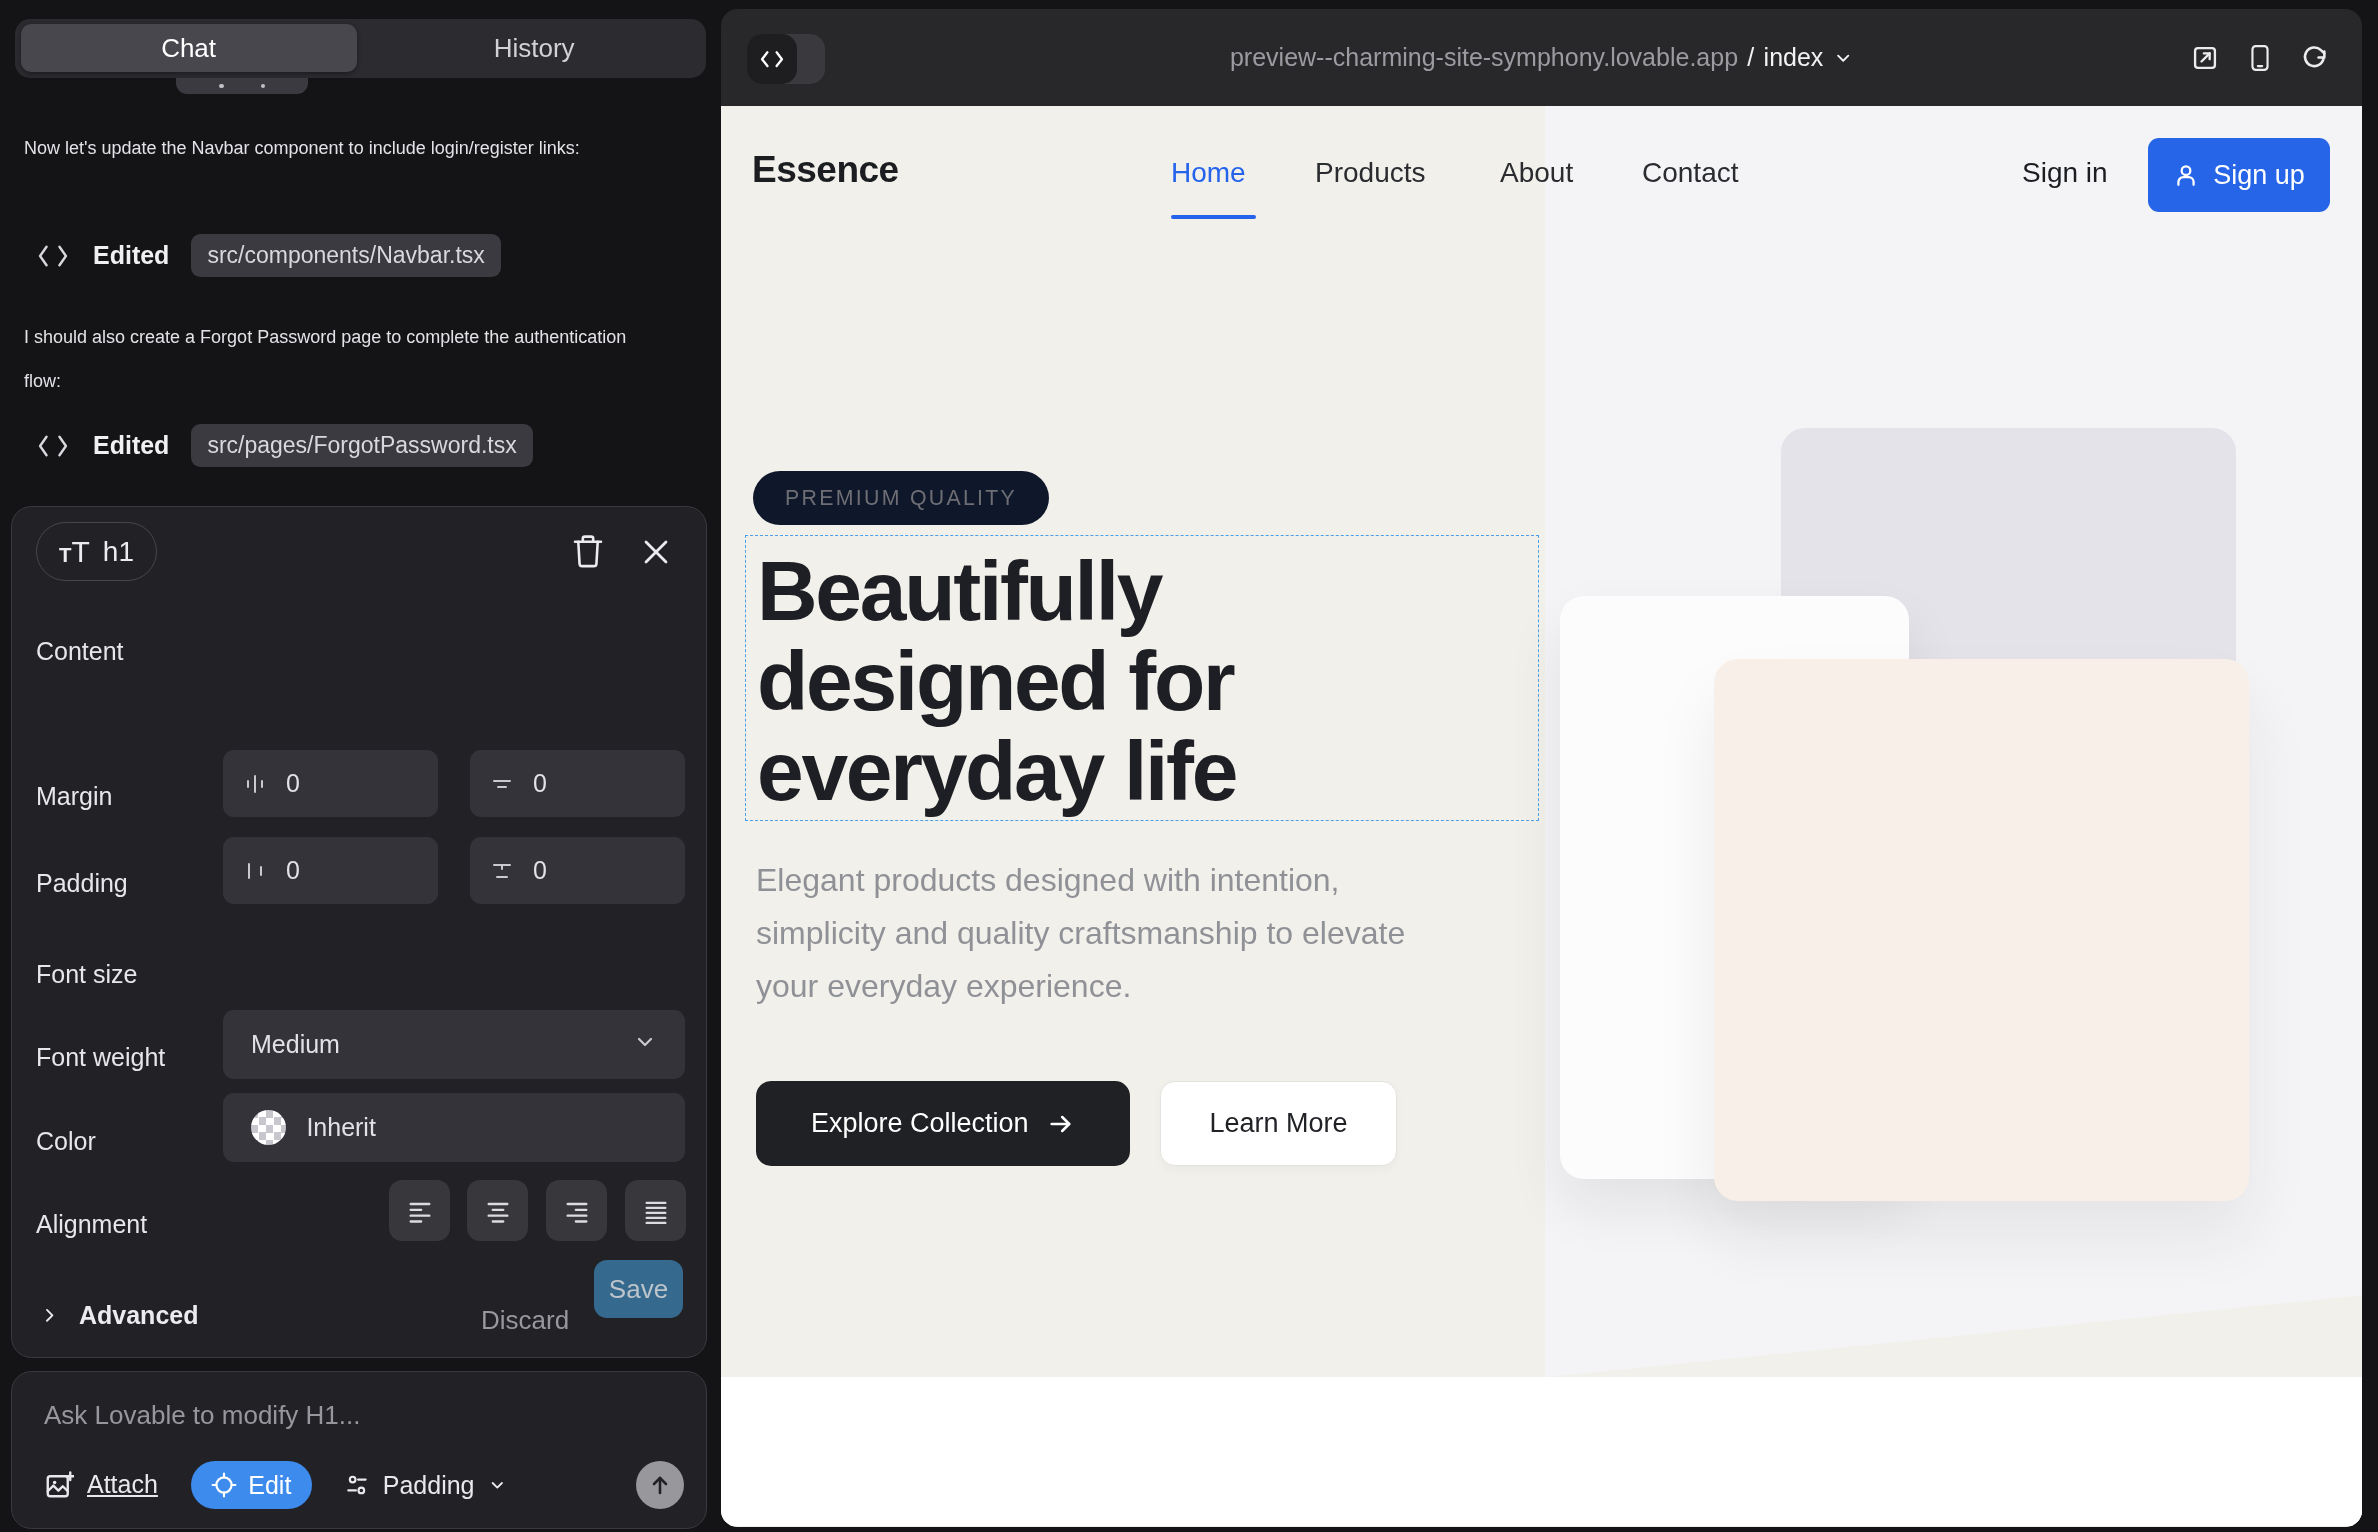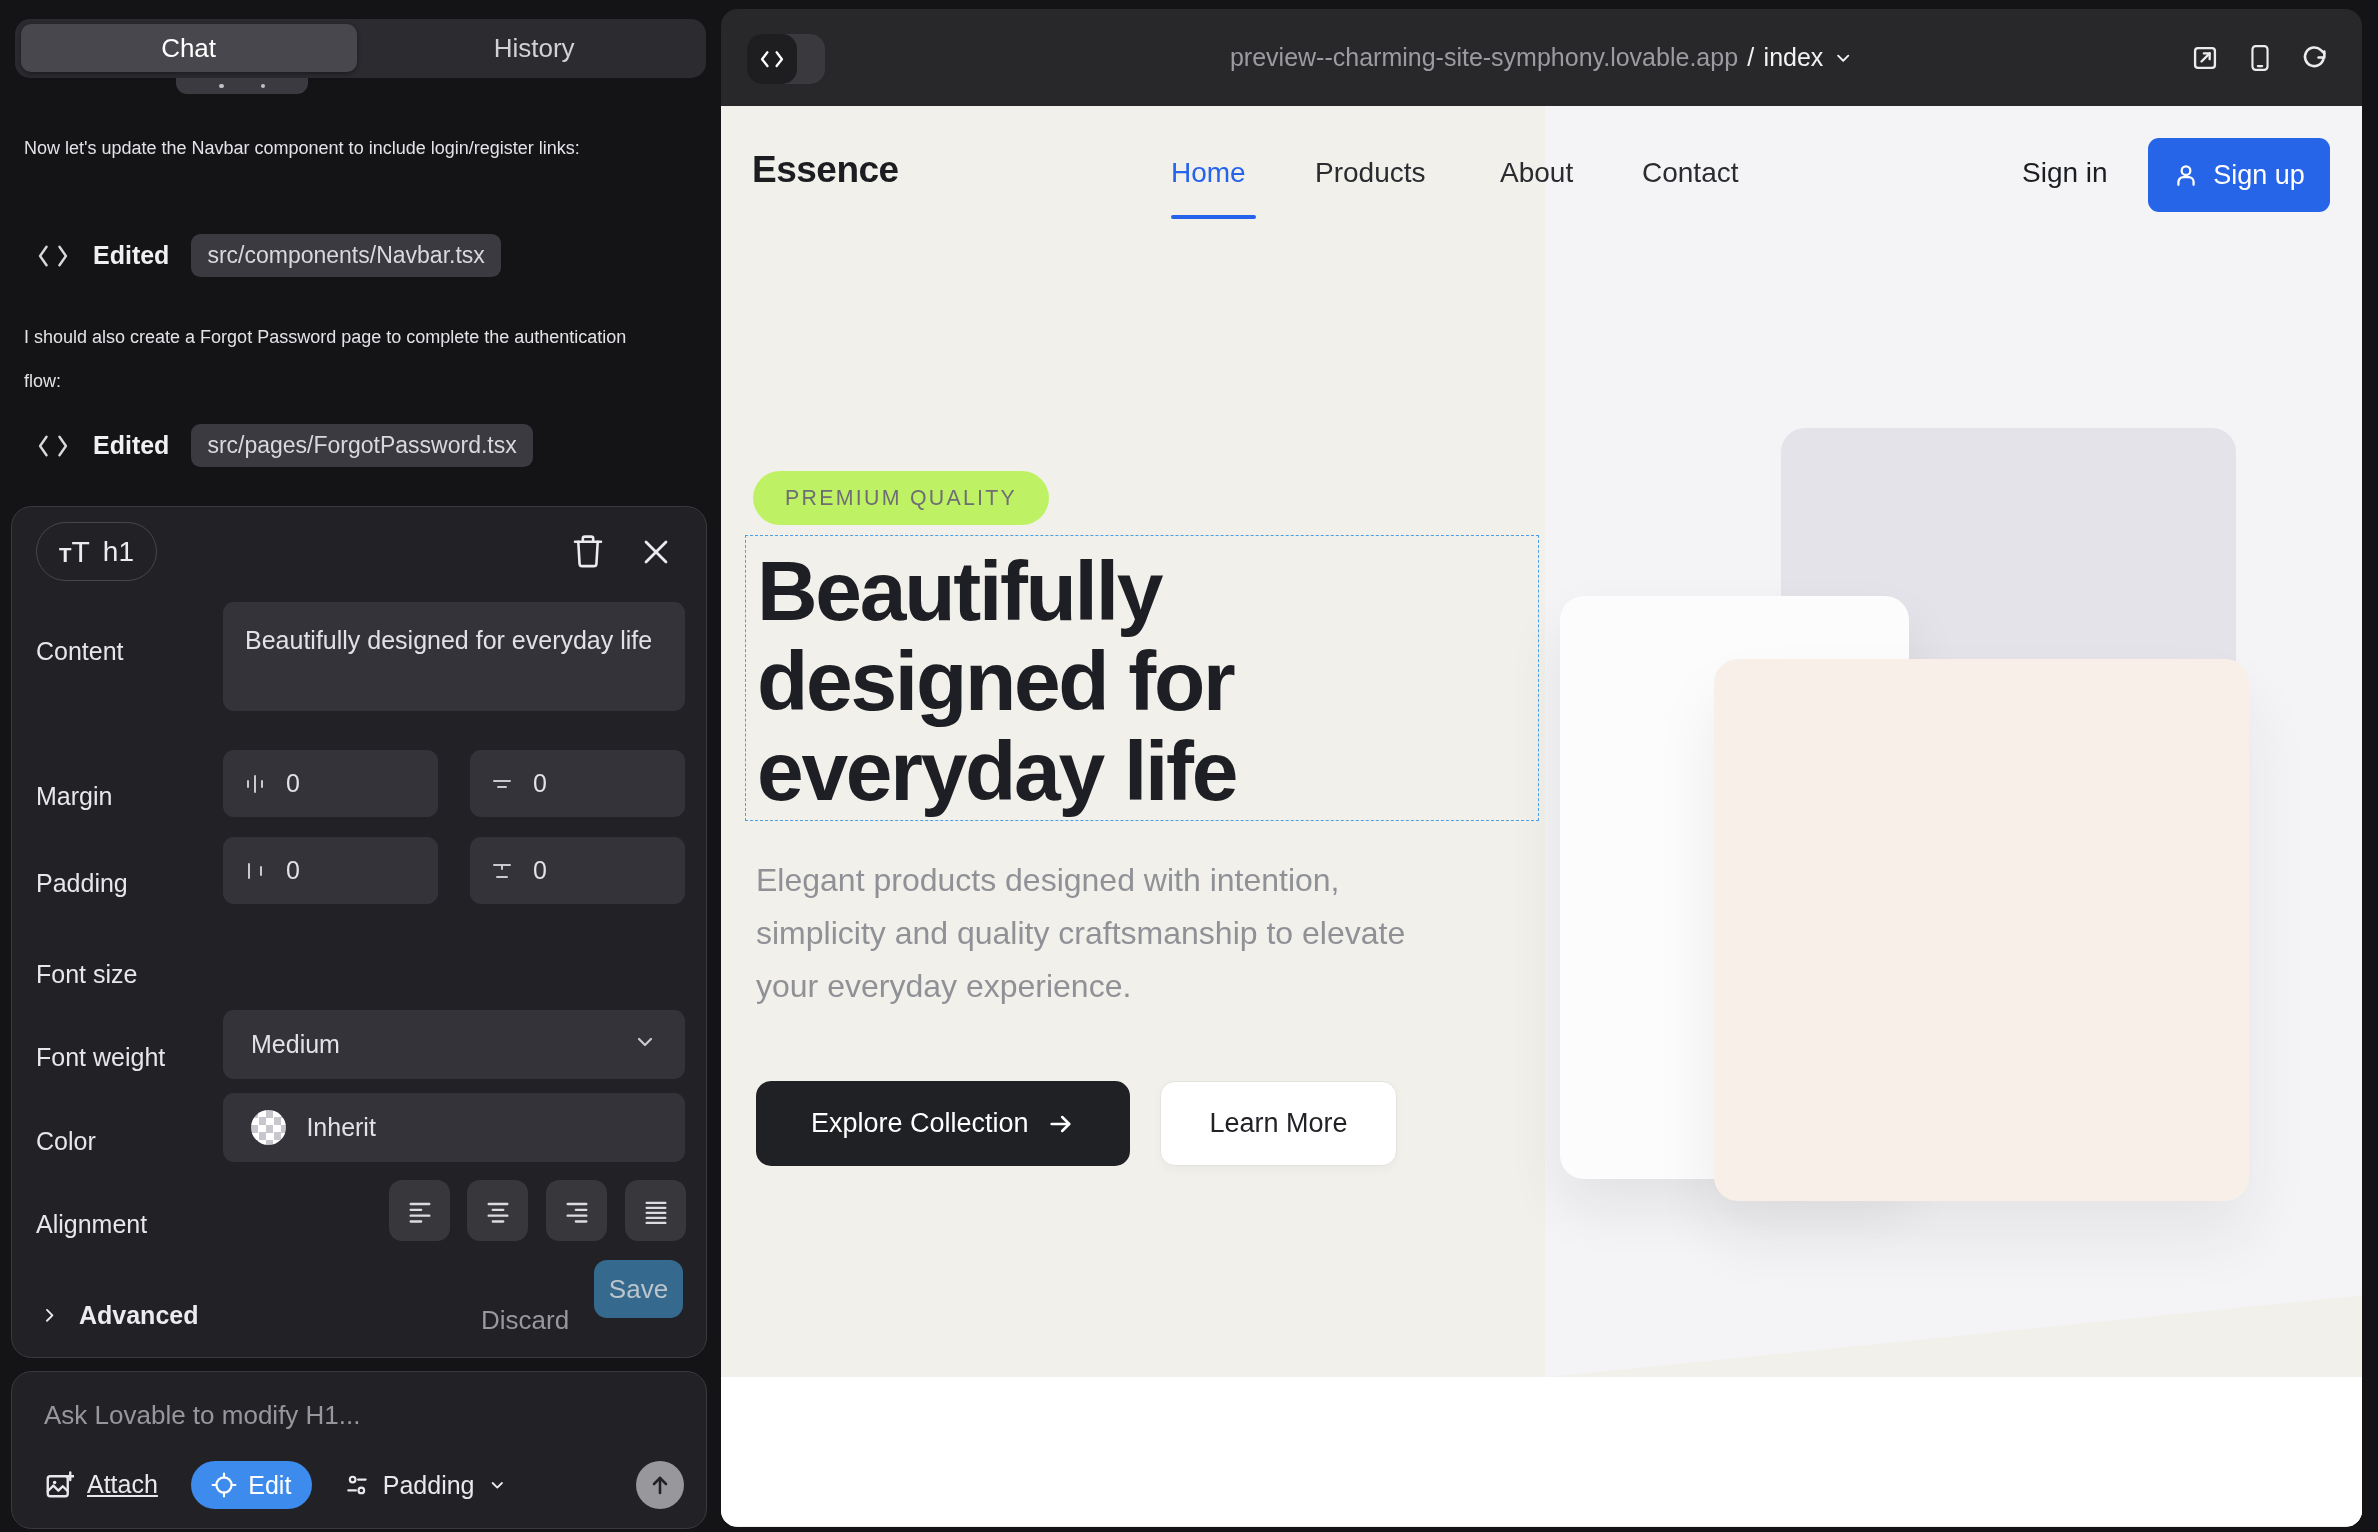--- a/index.html
+++ b/index.html
@@ -68,21 +68,21 @@
   .card { position:absolute; border-radius:24px; }
   .card.lavender { left:1060px; top:322px; width:455px; height:411px; background:#e4e3e9; }
   .card.whitecard { left:839px; top:490px; width:349px; height:583px; background:#fcfcfd; box-shadow:0 28px 56px rgba(30,30,40,.08); }
   .card.beige { left:993px; top:553px; width:535px; height:542px; background:#f8f0e8; box-shadow:0 37px 65px rgba(40,35,30,.07); }
   .logo { position:absolute; left:31px; top:43px; font-size:37px; font-weight:700; letter-spacing:-0.5px; color:#1b1d21; }
   .nav-link { position:absolute; top:51px; font-size:28px; color:#2a2c30; cursor:pointer; }
   .nav-link.active { color:#2563eb; }
   .nav-underline { position:absolute; left:450px; top:109px; width:85px; height:3.7px; background:#2563eb; border-radius:1.9px; }
   .signin { position:absolute; left:1301px; top:51px; font-size:28px; color:#1b1d21; cursor:pointer; }
   .signup { position:absolute; left:1427px; top:32px; width:182px; height:74px; background:#2765e8; border-radius:11px; color:#fff; display:flex; align-items:center; justify-content:center; gap:14px; font-size:27px; cursor:pointer; }
-  .badge { position:absolute; left:32px; top:365px; height:54px; line-height:54px; padding:0 32px; background:#bef264; border-radius:27px; font-size:21.3px; letter-spacing:2.3px; color:#6e6e74; }
+  .badge { position:absolute; left:32px; top:365px; height:54px; line-height:54px; padding:0 32px; background:#0f172a; border-radius:27px; font-size:21.3px; letter-spacing:2.3px; color:#6e6e74; }
   .selection { position:absolute; left:24px; top:429px; width:794px; height:286px; border:1.9px dashed #4aa0e8; }
   .hero-h1 { position:absolute; left:11px; top:9.3px; font-size:84px; line-height:90px; font-weight:600; letter-spacing:-2.3px; color:#1d1f24; }
   .desc { position:absolute; left:35px; top:748px; width:696px; font-size:32px; line-height:53px; color:#8f9196; }
   .cta { position:absolute; top:975px; height:85px; border-radius:15px; display:flex; align-items:center; justify-content:center; font-size:27px; cursor:pointer; }
   .cta.primary { left:35px; width:374px; background:#1f2125; color:#ffffff; gap:18.6px; }
   .cta.secondary { left:439px; width:237px; background:#ffffff; border:1.9px solid #e5e3df; color:#202226; box-shadow:0 3.7px 9.3px rgba(0,0,0,.03); }
 </style>
 </head>
 <body>
 
@@ -139,21 +139,20 @@
             <path d="M4.5 6l1 17a2 2 0 0 0 2 1.8h9a2 2 0 0 0 2-1.8l1-17"></path>
           </svg>
       </div>
       <div class="icon-btn" style="left:623px">
         <svg width="30" height="30" viewBox="0 0 24 24" fill="none" stroke="currentColor" stroke-width="2.2" stroke-linecap="round">
             <path d="M4 4l16 16M20 4L4 20"></path>
           </svg>
       </div>
 
       <div class="p-label" style="top:130px">Content</div>
-      <textarea class="content-area" style="">Beautifully designed for everyday life</textarea>
 
       <div class="p-label" style="top:275px">Margin</div>
       <div class="field mini" style="left:211px; top:243px; width:215px">
         <svg width="24" height="24" viewBox="0 0 24 24" fill="none" stroke="currentColor" stroke-width="2" stroke-linecap="round">
             <line x1="12" y1="4" x2="12" y2="20"></line>
             <line x1="5" y1="9" x2="5" y2="15"></line>
             <line x1="19" y1="9" x2="19" y2="15"></line>
           </svg>
         <input value="0" style="">
       </div>

